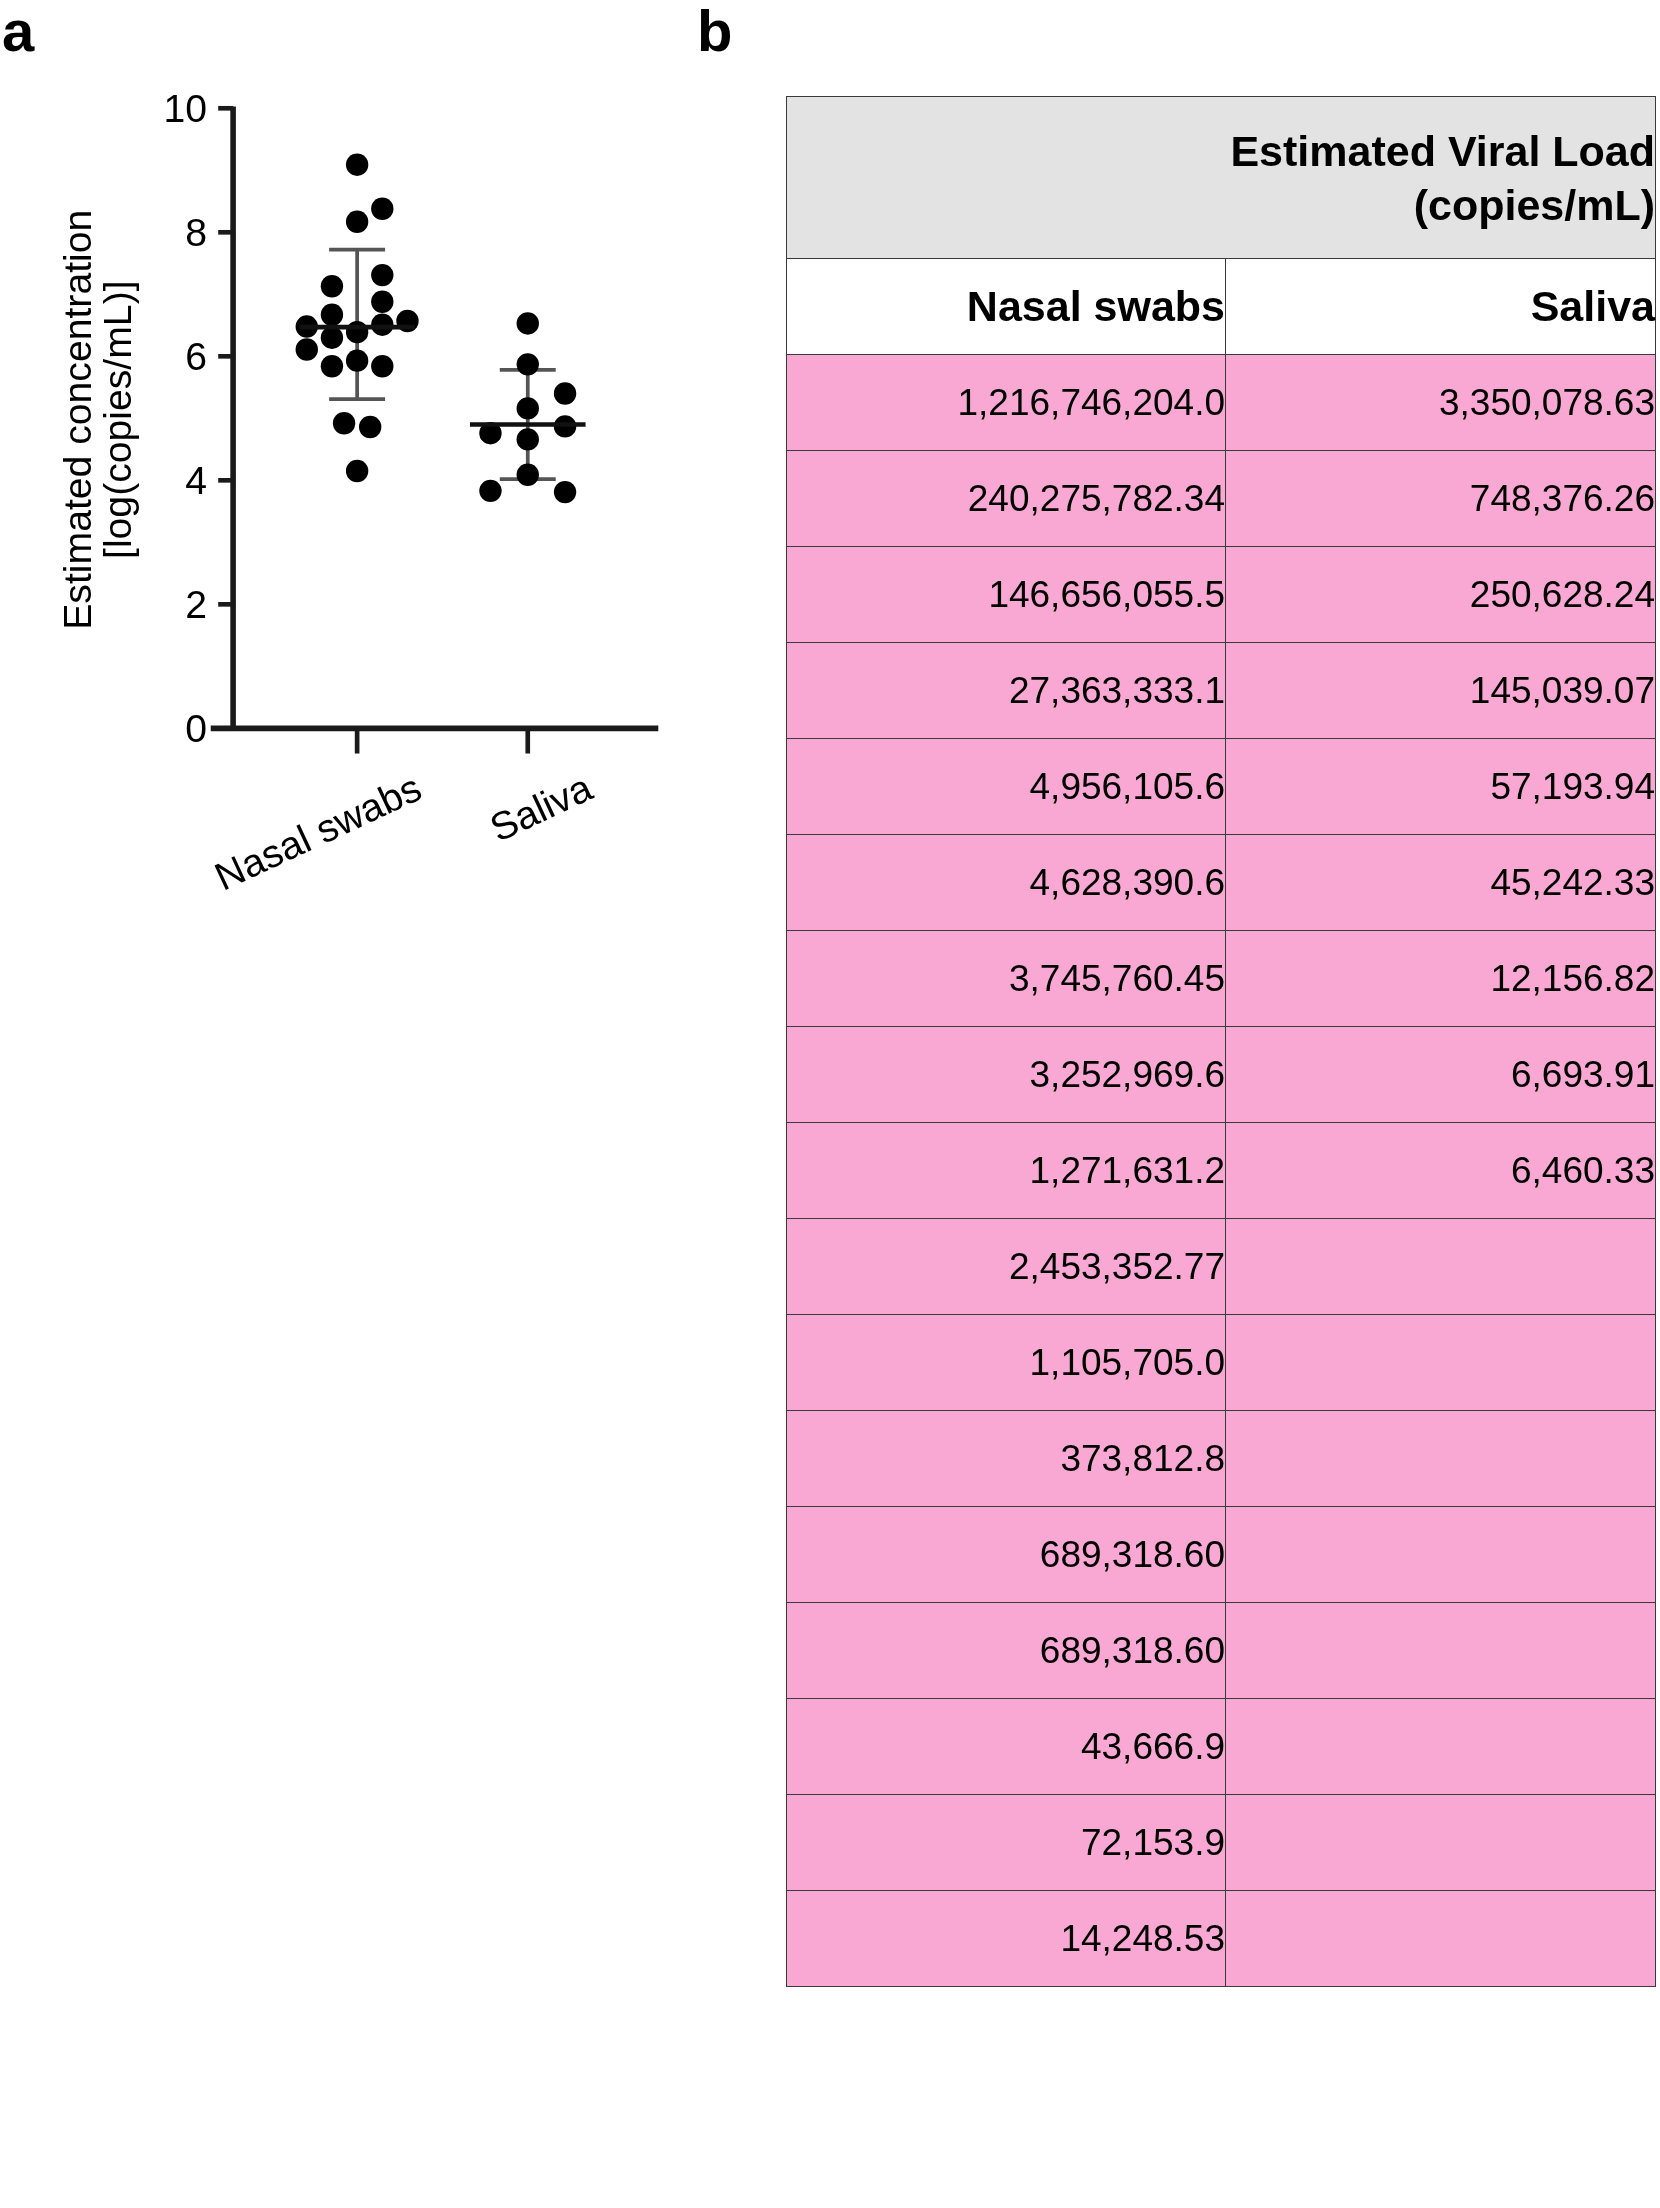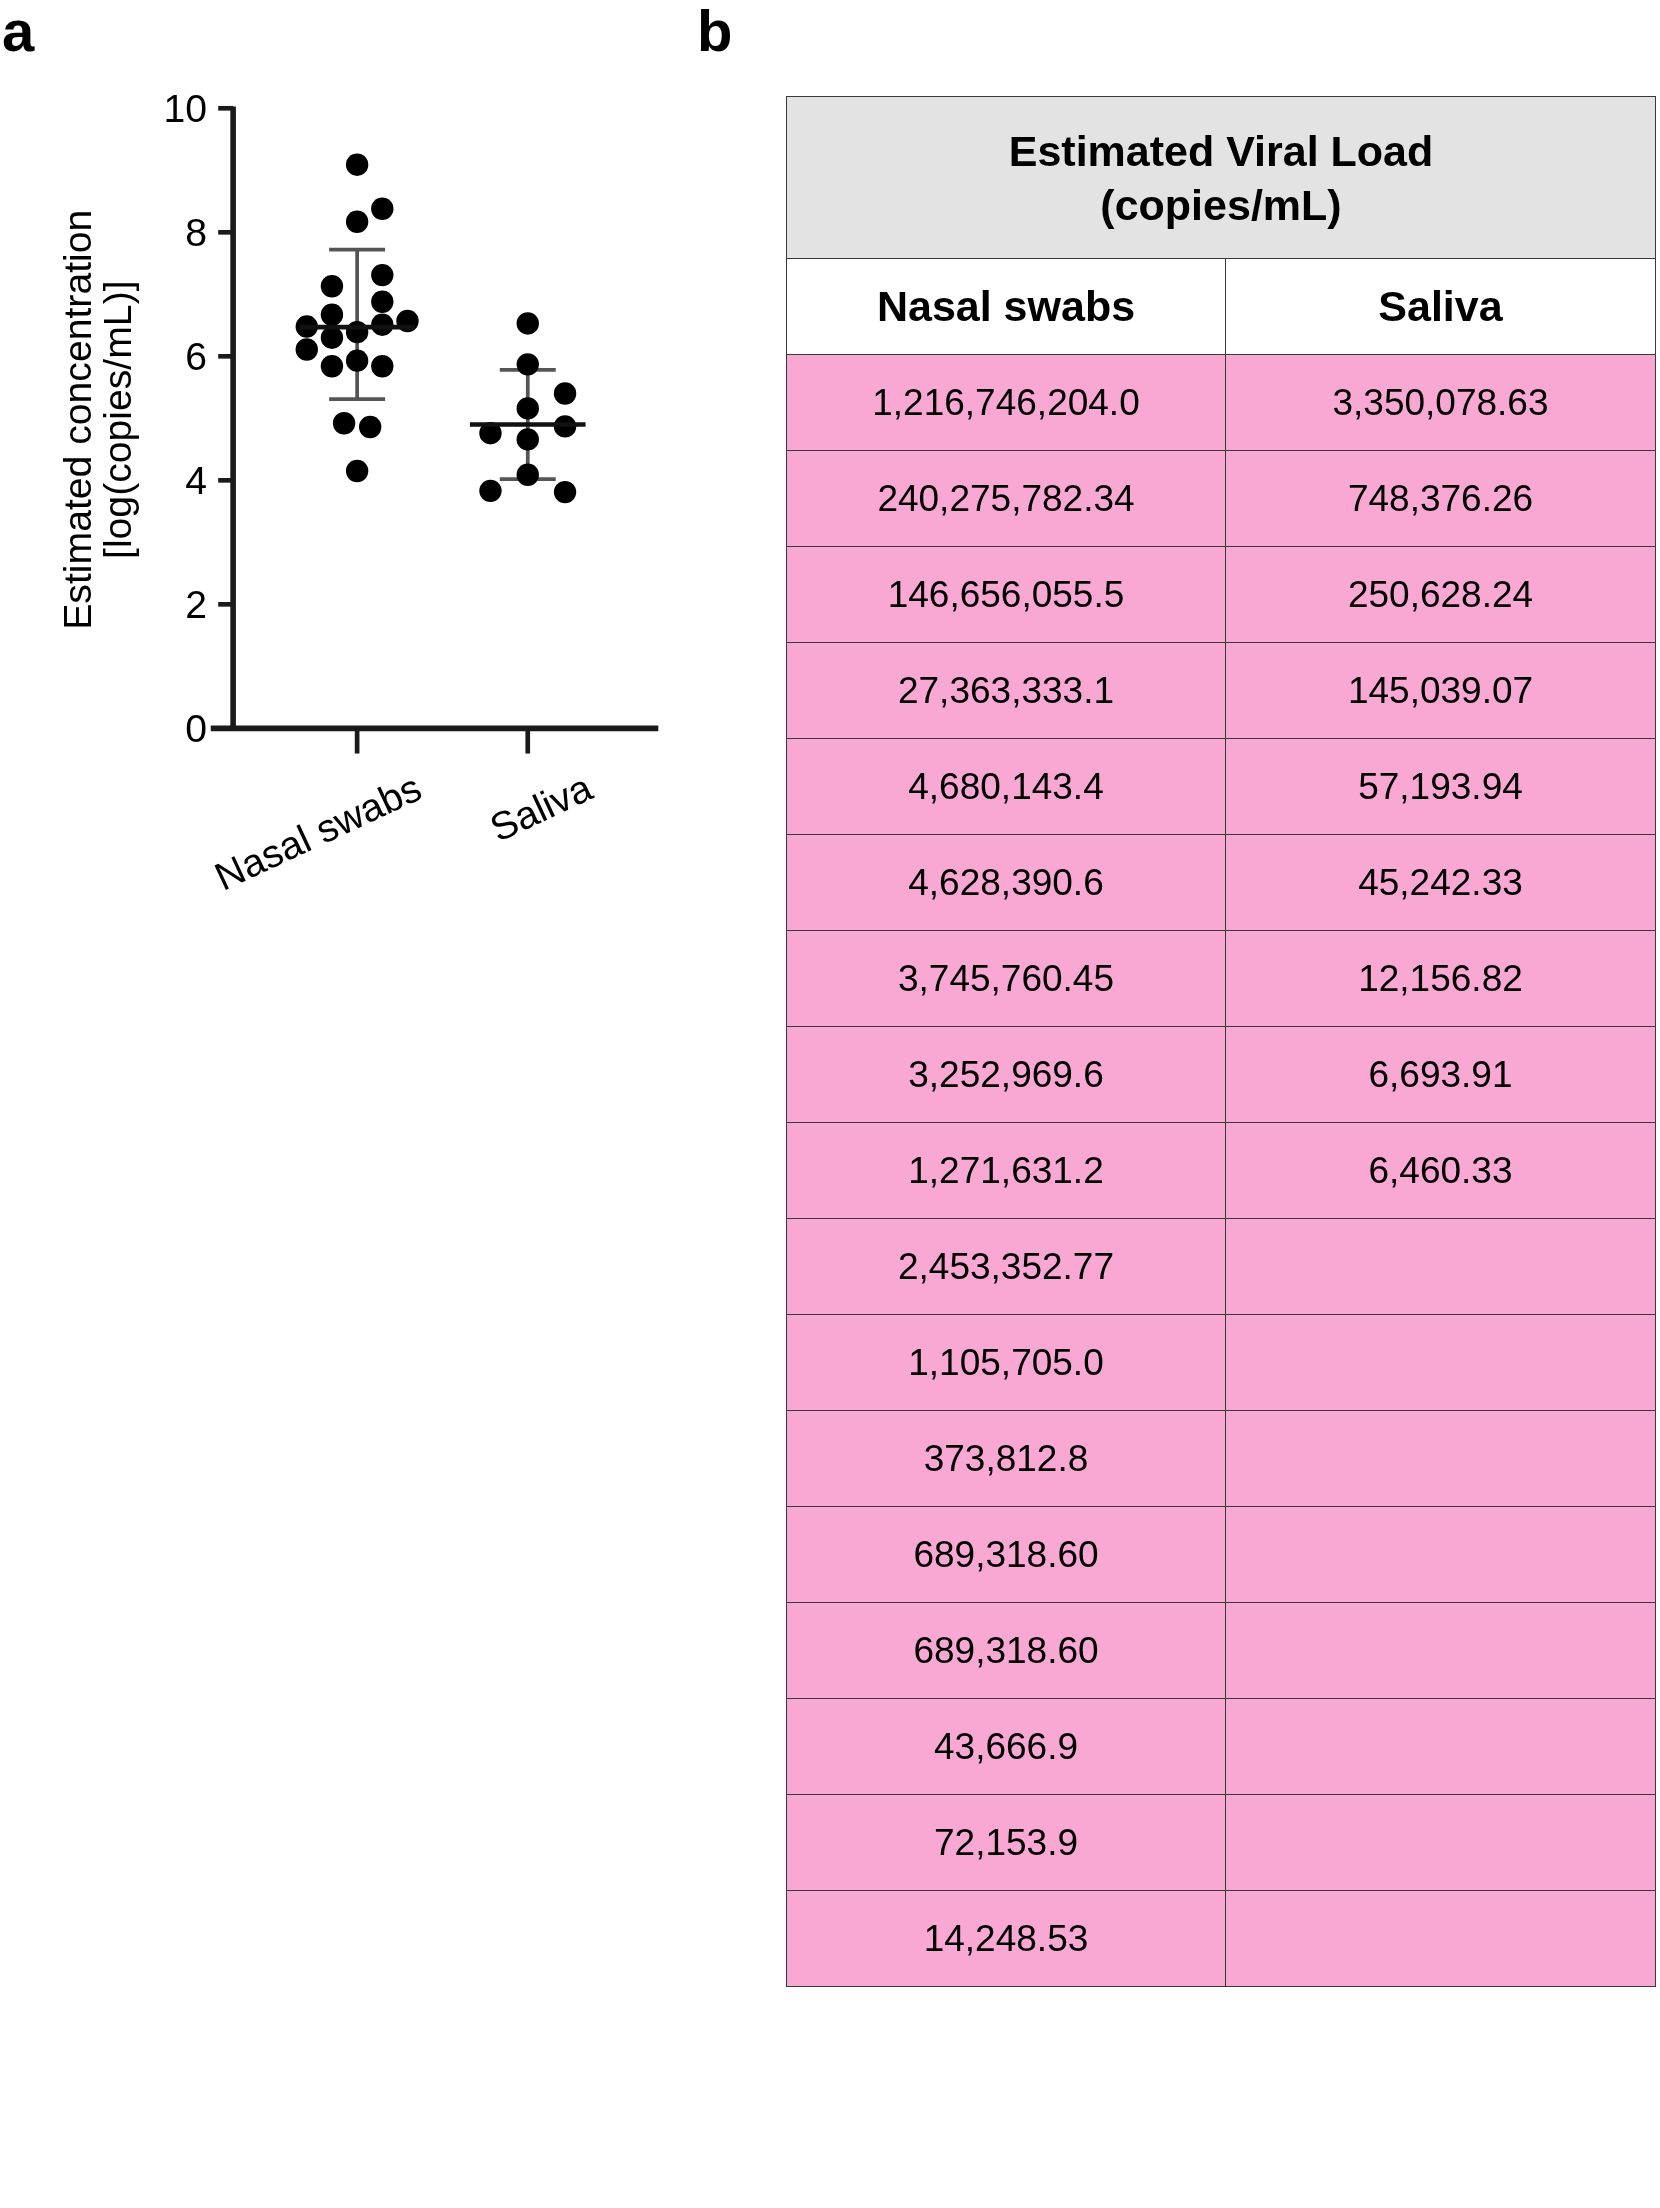--- a/index.html
+++ b/index.html
@@ -4,21 +4,21 @@
   <style>
     html, body { margin: 0; padding: 0; background: #ffffff; }
     body { width: 1660px; height: 2208px; position: relative; overflow: hidden; font-family: "Liberation Sans", sans-serif; color: #000; }
     .panel-label { position: absolute; font-weight: bold; font-size: 58px; line-height: 1; font-family: "Liberation Sans", sans-serif; }
     #label-a { left: 1.9px; top: 1.9px; }
     #label-b { left: 697px; top: 1.9px; }
     #chart-a { position: absolute; left: 0; top: 0; }
     #chart-a text { font-family: "Liberation Sans", sans-serif; fill: #000; }
     
     #viral-table { position: absolute; left: 786px; top: 96px; width: 869px; border-collapse: collapse; table-layout: fixed; }
-    #viral-table td, #viral-table th { border: 1.9px solid #3a3a3a; text-align: center; padding: 0; }
+    #viral-table td, #viral-table th { border: 1.9px solid #3a3a3a; text-align: right; padding: 0; }
     #viral-table .title-cell { background: #e3e3e3; height: 161px; font-weight: bold; font-size: 43px; line-height: 54px; }
     #viral-table .col-head { height: 95px; font-weight: bold; font-size: 43px; background: #fff; }
     #viral-table .cell { height: 95px; font-size: 37px; background: #f9a8d4; }
     #viral-table .rule-soft td { border-top-color: #8a8a8a; }
     col.c1 { width: 439px; }
     col.c2 { width: 430px; }
   </style>
 </head>
 <body>
 
@@ -125,21 +125,21 @@
       </tr>
       <tr>
         <td class="cell">146,656,055.5</td>
         <td class="cell">250,628.24</td>
       </tr>
       <tr>
         <td class="cell">27,363,333.1</td>
         <td class="cell">145,039.07</td>
       </tr>
       <tr>
-        <td class="cell">4,680,143.4</td>
+        <td class="cell">4,956,105.6</td>
         <td class="cell">57,193.94</td>
       </tr>
       <tr>
         <td class="cell">4,628,390.6</td>
         <td class="cell">45,242.33</td>
       </tr>
       <tr class="rule-soft">
         <td class="cell">3,745,760.45</td>
         <td class="cell">12,156.82</td>
       </tr>

